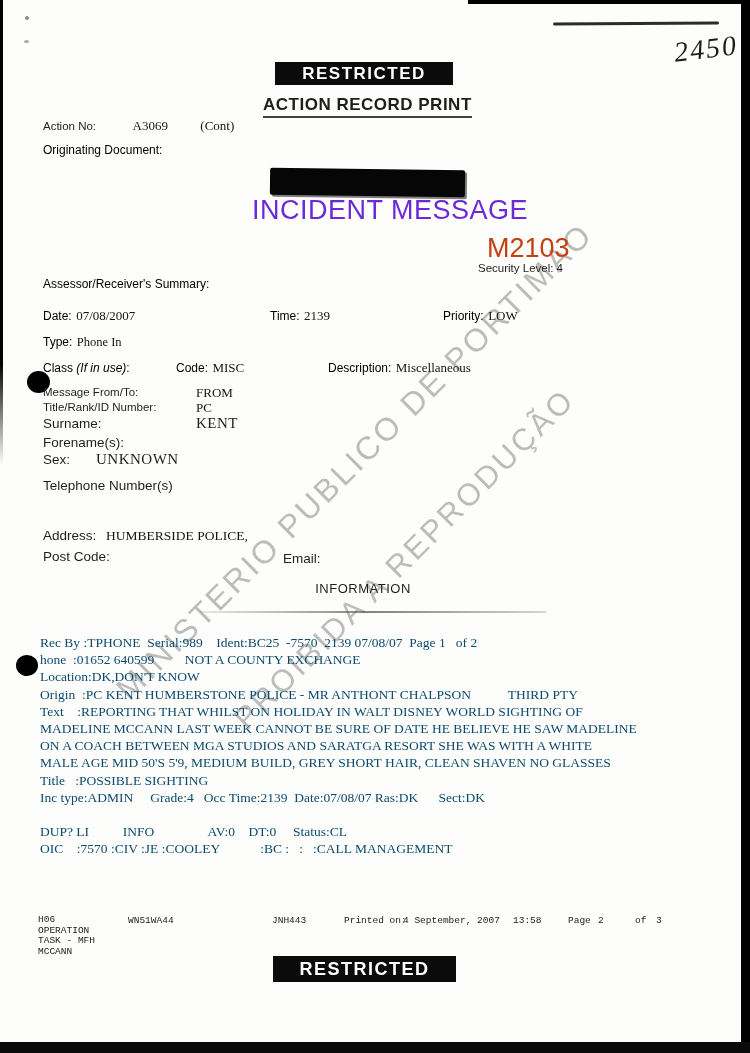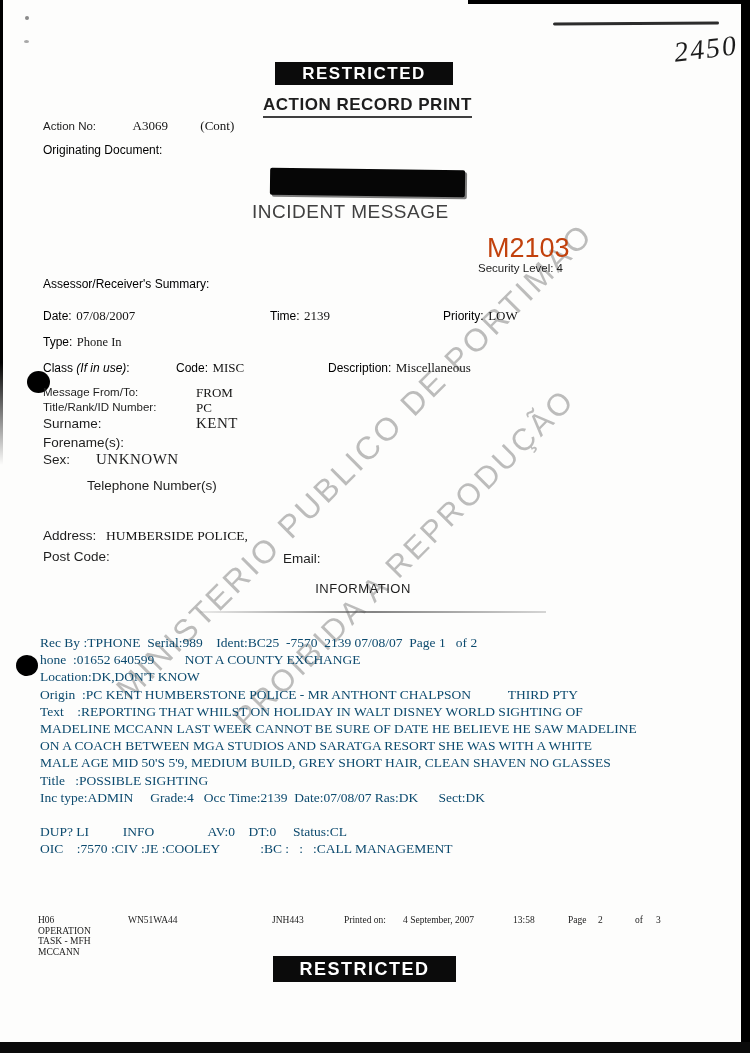--- a/index.html
+++ b/index.html
@@ -25,30 +25,30 @@
   #banner-top{left:275px;top:62px;width:178px;height:23px;}
   #banner-bottom{left:273px;top:956px;width:183px;height:26px;line-height:26px;font-size:18px;}
   .arp{left:263px;top:95px;font-weight:bold;font-size:17px;letter-spacing:.5px;
        border-bottom:2px solid #404040;padding-bottom:1px;}
   .lbl{font-size:12px;color:#000000;}
   .lbl-sm{font-size:11.5px;}
   .lbl-lg{font-size:13.5px;}
   .val{font-family:"Liberation Serif",serif;font-size:13px;color:#141414;}
   .val-lg{font-family:"Liberation Serif",serif;font-size:15px;letter-spacing:.5px;}
   .it{font-style:italic;}
-  .h-incident{left:252px;top:201px;font-size:19px;letter-spacing:.5px;color:#404040;}
+  .h-incident{left:252px;top:195px;font-size:27px;letter-spacing:.5px;color:#6d28d9;}
   .h-ref{left:487px;top:233px;font-size:27px;color:#c2410c;}
   .h-sec{left:478px;top:262px;font-size:11.5px;}
   .info-title{left:283px;top:581px;width:160px;text-align:center;font-size:13px;letter-spacing:.5px;}
   .divider{left:200px;top:611px;width:346px;height:2px;
            background:linear-gradient(to right,rgba(120,120,120,.15),rgba(90,90,90,.75),rgba(120,120,120,.3));}
   .teleprint{left:40px;top:634px;font-family:"Liberation Serif",serif;font-size:13.5px;
              line-height:17.2px;color:#0c4a6e;}
   .tl-line{white-space:pre;min-height:17.2px;}
-  .ft{font-family:Liberation Serif, serif;font-size:9.5px;color:#222;}
+  .ft{font-family:Liberation Mono, monospace;font-size:9.5px;color:#222;}
   #ft-ref{line-height:10.5px;}
   .handwrite{left:674px;top:33px;font-family:"Liberation Serif",serif;font-style:italic;
              font-size:28px;color:#1b1b1b;transform:rotate(-7deg);letter-spacing:2px;}
   .wm{font-size:32px;letter-spacing:3px;color:rgba(108,108,108,.45);white-space:nowrap;
       transform-origin:left center;transform:rotate(-45deg);z-index:0;}
   #wm1{left:122px;top:676px;}
   #wm2{left:240px;top:706px;font-size:31px;}
   .z1{z-index:1;}
 </style>
 </head>
@@ -121,21 +121,21 @@
 
   <div class="abs lbl-sm z1" style="left:43px;top:386px;">Message From/To:</div>
   <div class="abs val z1" style="left:196px;top:385px;">FROM</div>
   <div class="abs lbl-sm z1" style="left:43px;top:401px;">Title/Rank/ID Number:</div>
   <div class="abs val z1" style="left:196px;top:400px;">PC</div>
   <div class="abs lbl-lg z1" style="left:43px;top:416px;">Surname:</div>
   <div class="abs val-lg z1" style="left:196px;top:415px;">KENT</div>
   <div class="abs lbl-lg z1" style="left:43px;top:435px;">Forename(s):</div>
   <div class="abs lbl-lg z1" style="left:43px;top:452px;">Sex:</div>
   <div class="abs val-lg z1" style="left:96px;top:451px;">UNKNOWN</div>
-  <div class="abs lbl-lg z1" style="left:43px;top:478px;margin-left:44px;">Telephone Number(s)</div>
+  <div class="abs lbl-lg z1" style="left:43px;top:478px;">Telephone Number(s)</div>
 
   <div class="abs lbl-lg z1" style="left:43px;top:528px;">Address:</div>
   <div class="abs val z1" style="left:106px;top:528px;font-size:13.5px;">HUMBERSIDE POLICE,</div>
   <div class="abs lbl-lg z1" style="left:43px;top:549px;">Post Code:</div>
   <div class="abs lbl-lg z1" style="left:283px;top:551px;">Email:</div>
 
   <div class="abs info-title z1">INFORMATION</div>
   <div class="abs divider"></div>
 
   <div class="abs teleprint z1">

